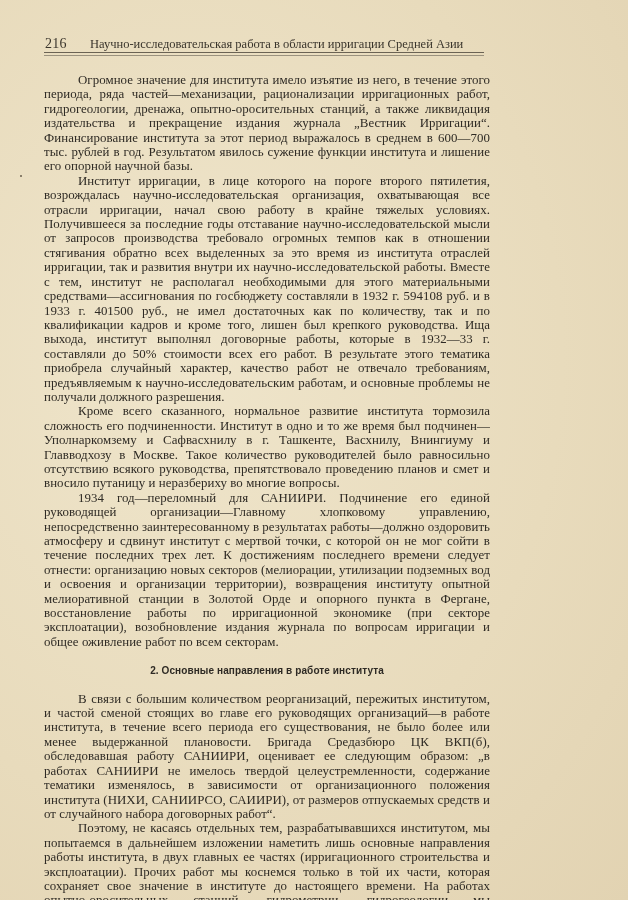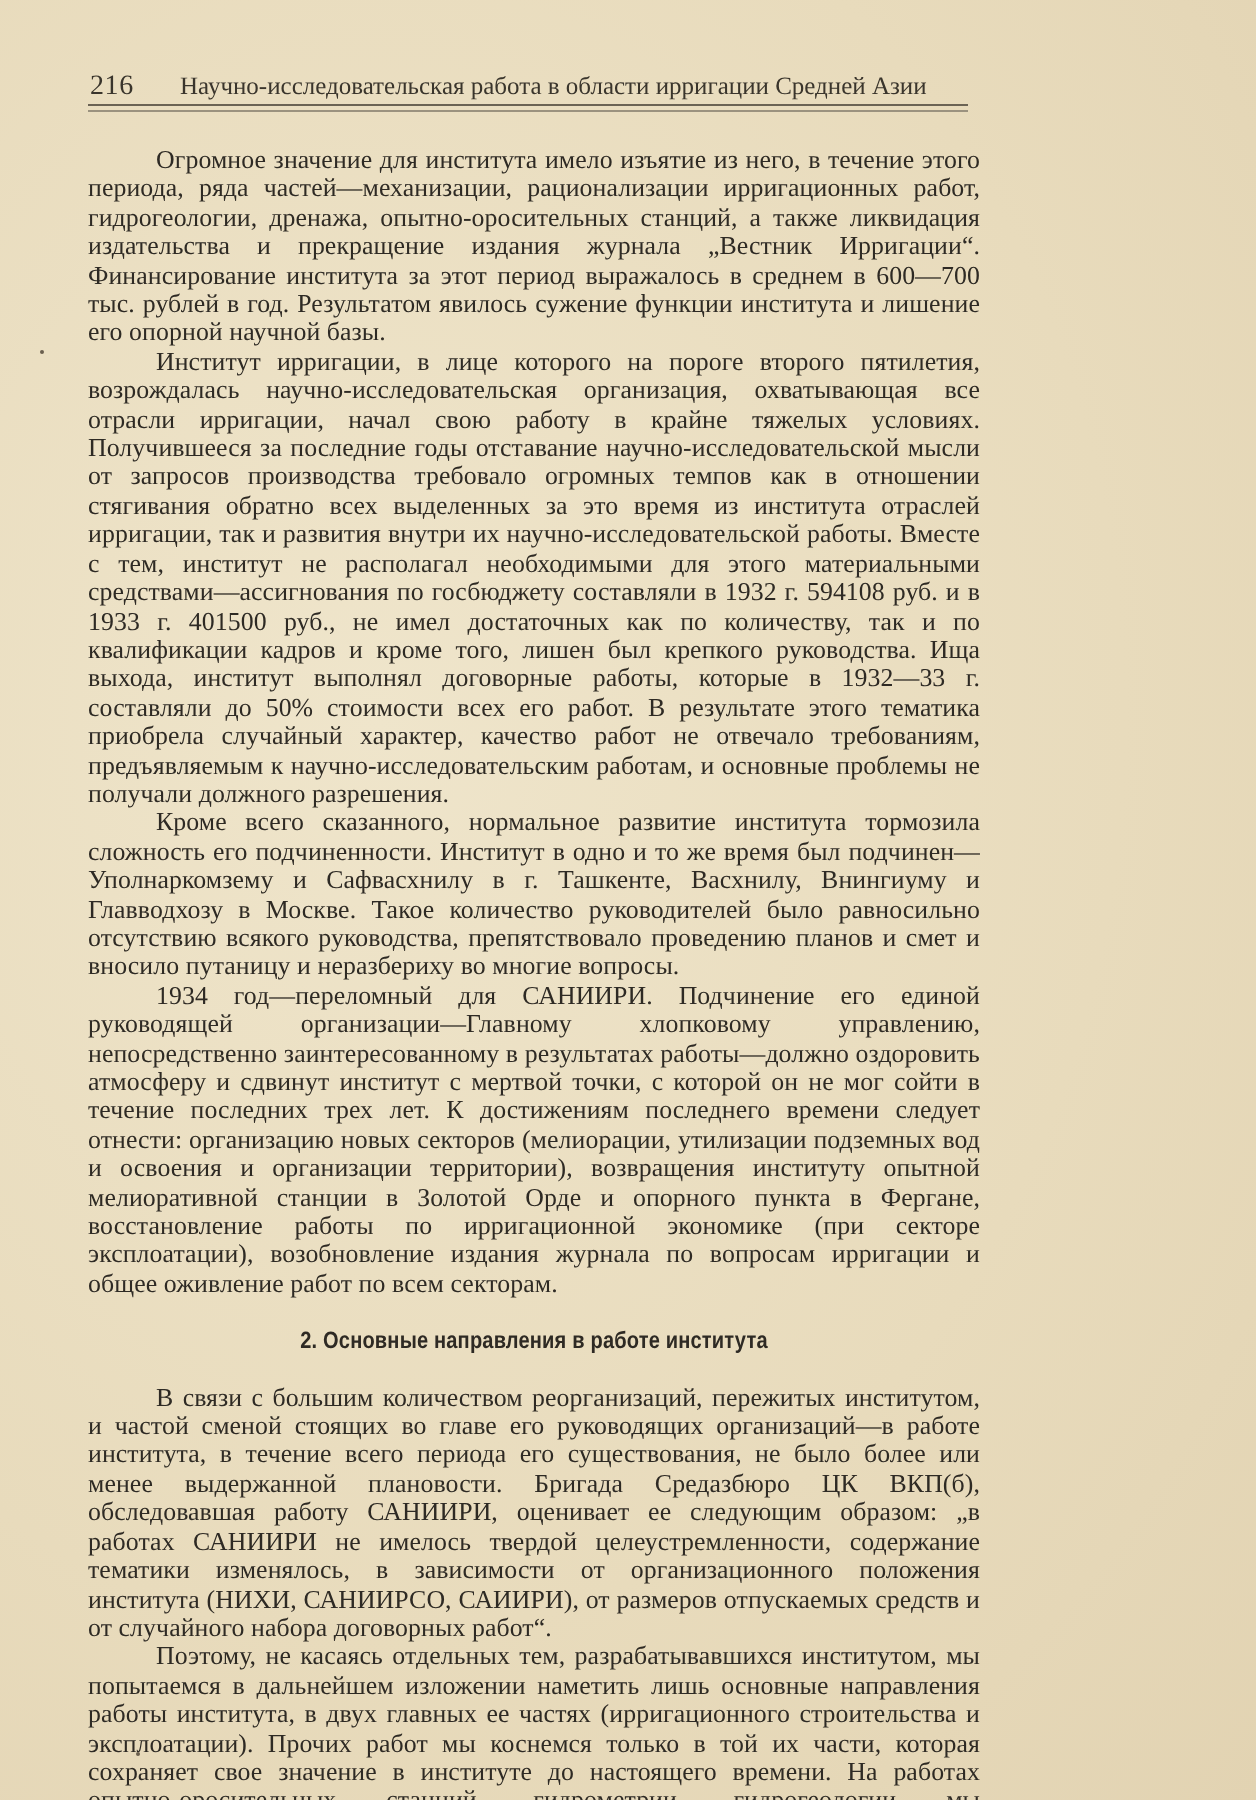--- a/index.html
+++ b/index.html
@@ -6,21 +6,21 @@
   body {
     width: 628px; height: 900px; overflow: hidden;
     background: #ece0c4;
     background-image: radial-gradient(ellipse at 30% 40%, #efe5cb 0%, #e8dbbc 60%, #e2d3b2 100%);
     font-family: "Liberation Serif", "DejaVu Serif", serif;
     color: #2e2a24;
     position: relative;
   }
   .header {
     position: absolute; left: 45px; top: 36px; width: 440px;
-    display: flex; align-items: flex-start;
+    display: flex; align-items: center;
     font-size: 12.5px; color: #3a352c;
   }
   .page-num { width: 45px; font-size: 14px; letter-spacing: 0.3px; }
   .running-title { font-size: 12.5px; }
   .rule {
     position: absolute; left: 44px; top: 52px; width: 440px; height: 0;
     border-top: 1.5px solid #6b6354;
   }
   .rule2 {
     position: absolute; left: 44px; top: 55px; width: 440px; height: 0;

